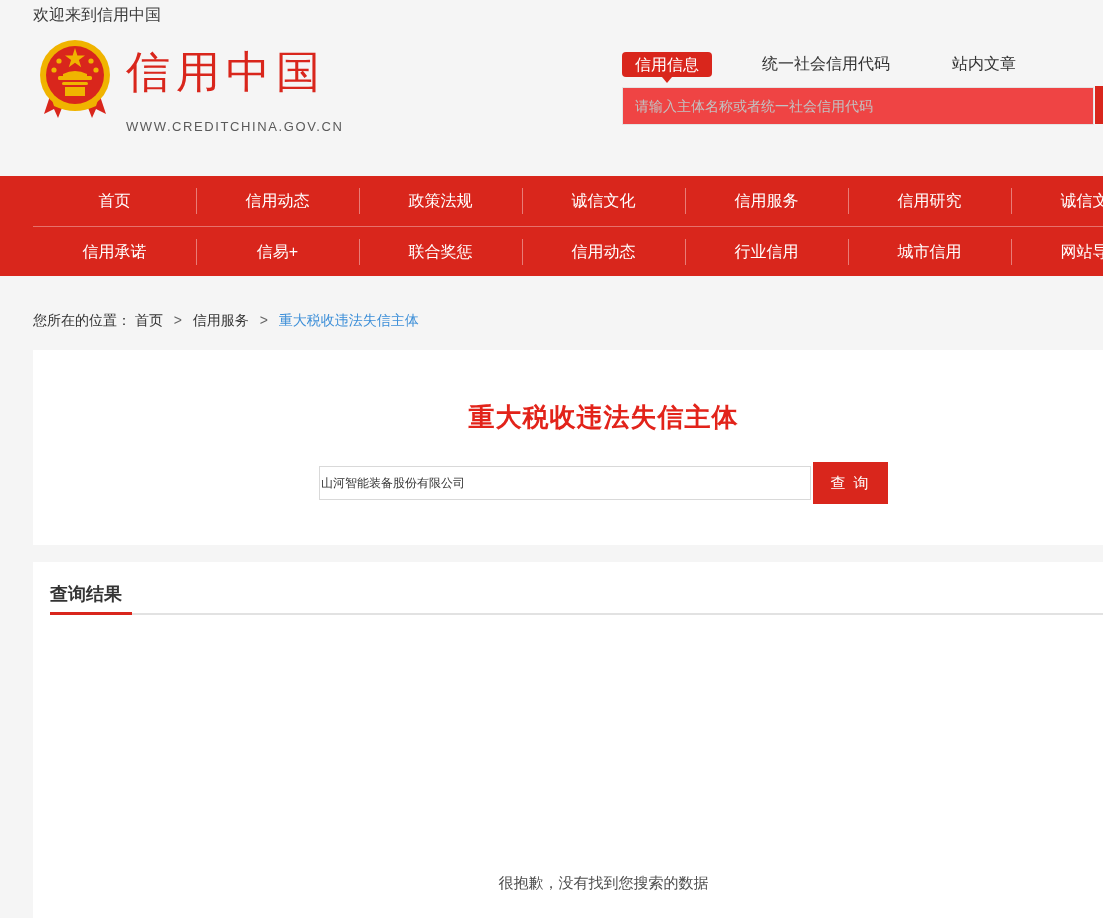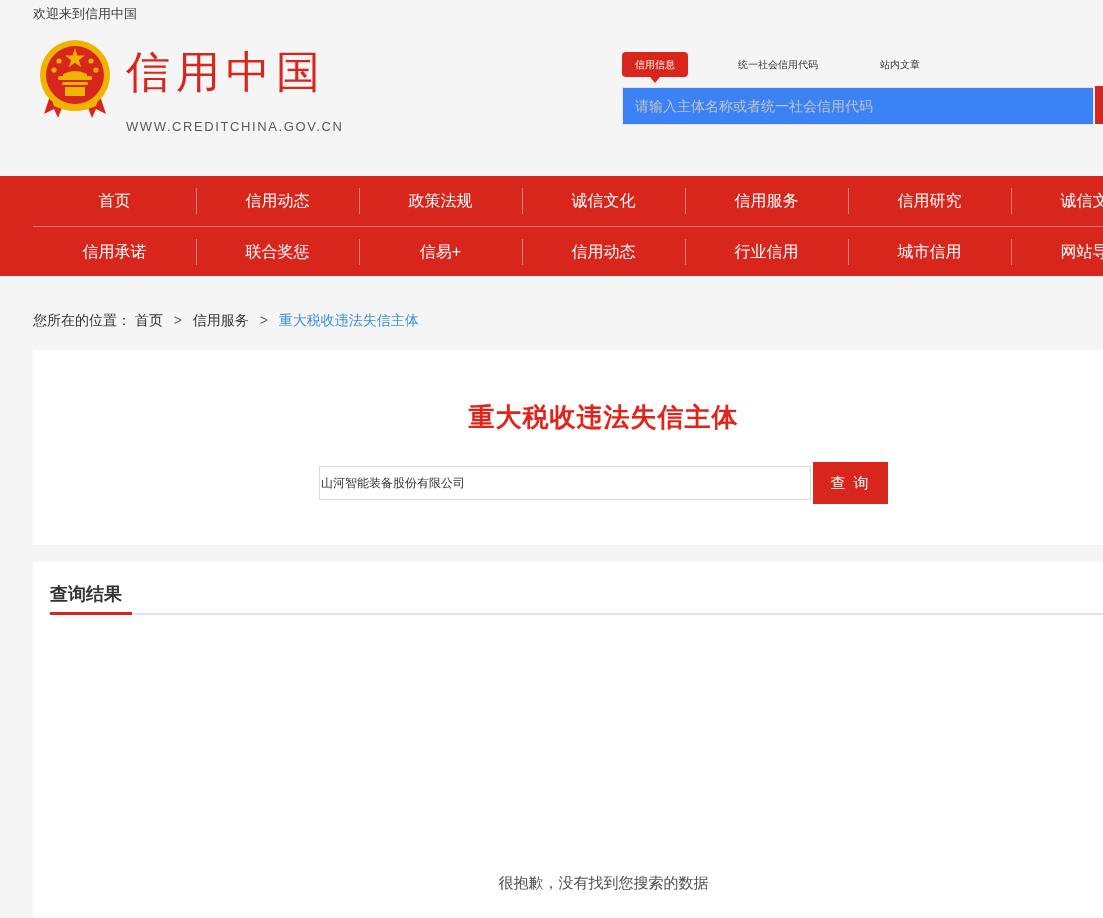--- a/index.html
+++ b/index.html
@@ -8,21 +8,21 @@
     overflow: hidden;
     background: #f5f5f5;
     font-family: "Liberation Sans", "DejaVu Sans", sans-serif;
     color: #333;
   }
 
   
   .top-region { background: #f5f5f5; }
   .topbar {
     padding: 5px 12px 0 33px;
-    font-size: 13px;
+    font-size: 16px;
     color: #3c3c3c;
     height: 26px;
   }
   .header {
     position: relative;
     height: 150px;
   }
   .logo { position: absolute; left: 38px; top: 12px; display: flex; align-items: flex-start; cursor: pointer; }
   .emblem { width: 74px; height: 84px; }
   .logo-text { margin-left: 14px; padding-top: 6px; }
@@ -30,41 +30,41 @@
     font-size: 44px; font-weight: normal; color: #d9261c;
     letter-spacing: 6px; line-height: 56px; white-space: nowrap;
   }
   .logo-url {
     font-size: 13px; color: #5a5a5a; letter-spacing: 1.6px; margin-top: 19px;
   }
 
   .search-area { position: absolute; left: 622px; top: 26px; width: 481px; }
   .tabs { display: flex; align-items: center; height: 25px; position: relative; }
   .tab {
-    font-size: 10px; color: #333; cursor: pointer; white-space: nowrap;
+    font-size: 16px; color: #333; cursor: pointer; white-space: nowrap;
   }
   .tab-active {
     position: relative;
     background: #d9261c; color: #fff;
     height: 25px; line-height: 25px;
     padding: 0 13px; border-radius: 4px;
   }
   .tab-active .pointer {
     position: absolute; left: 50%; bottom: -6px; margin-left: -5px;
     width: 0; height: 0;
     border-left: 5px solid transparent;
     border-right: 5px solid transparent;
     border-top: 6px solid #d9261c;
   }
   .tab-2 { margin-left: 50px; }
   .tab-3 { margin-left: 62px; }
   .header-search-input {
     margin-top: 10px;
     width: 472px; height: 38px;
-    border: 1px solid #e4e4e4; background: #3b82f6;
+    border: 1px solid #e4e4e4; background: #ef4444;
     padding: 0 12px; font-size: 14px; color: #333;
     outline: none;
     font-family: "Liberation Sans", "DejaVu Sans", sans-serif;
   }
   .header-search-input::placeholder { color: #c2c2c2; }
   .header-search-btn-sliver {
     position: absolute; left: 1095px; top: 60px;
     width: 10px; height: 38px; background: #d9261c; cursor: pointer;
   }
 
@@ -192,22 +192,22 @@
       <div class="nav-item">首页</div>
       <div class="nav-item">信用动态</div>
       <div class="nav-item">政策法规</div>
       <div class="nav-item">诚信文化</div>
       <div class="nav-item">信用服务</div>
       <div class="nav-item">信用研究</div>
       <div class="nav-item">诚信文化</div>
     </div>
     <div class="nav-row nav-row-2">
       <div class="nav-item">信用承诺</div>
+      <div class="nav-item">信易+</div>
       <div class="nav-item">联合奖惩</div>
-      <div class="nav-item">信易+</div>
       <div class="nav-item">信用动态</div>
       <div class="nav-item">行业信用</div>
       <div class="nav-item">城市信用</div>
       <div class="nav-item">网站导航</div>
     </div>
   </div>
 </div>
 
 <div class="breadcrumb">
   <span>您所在的位置：</span>

